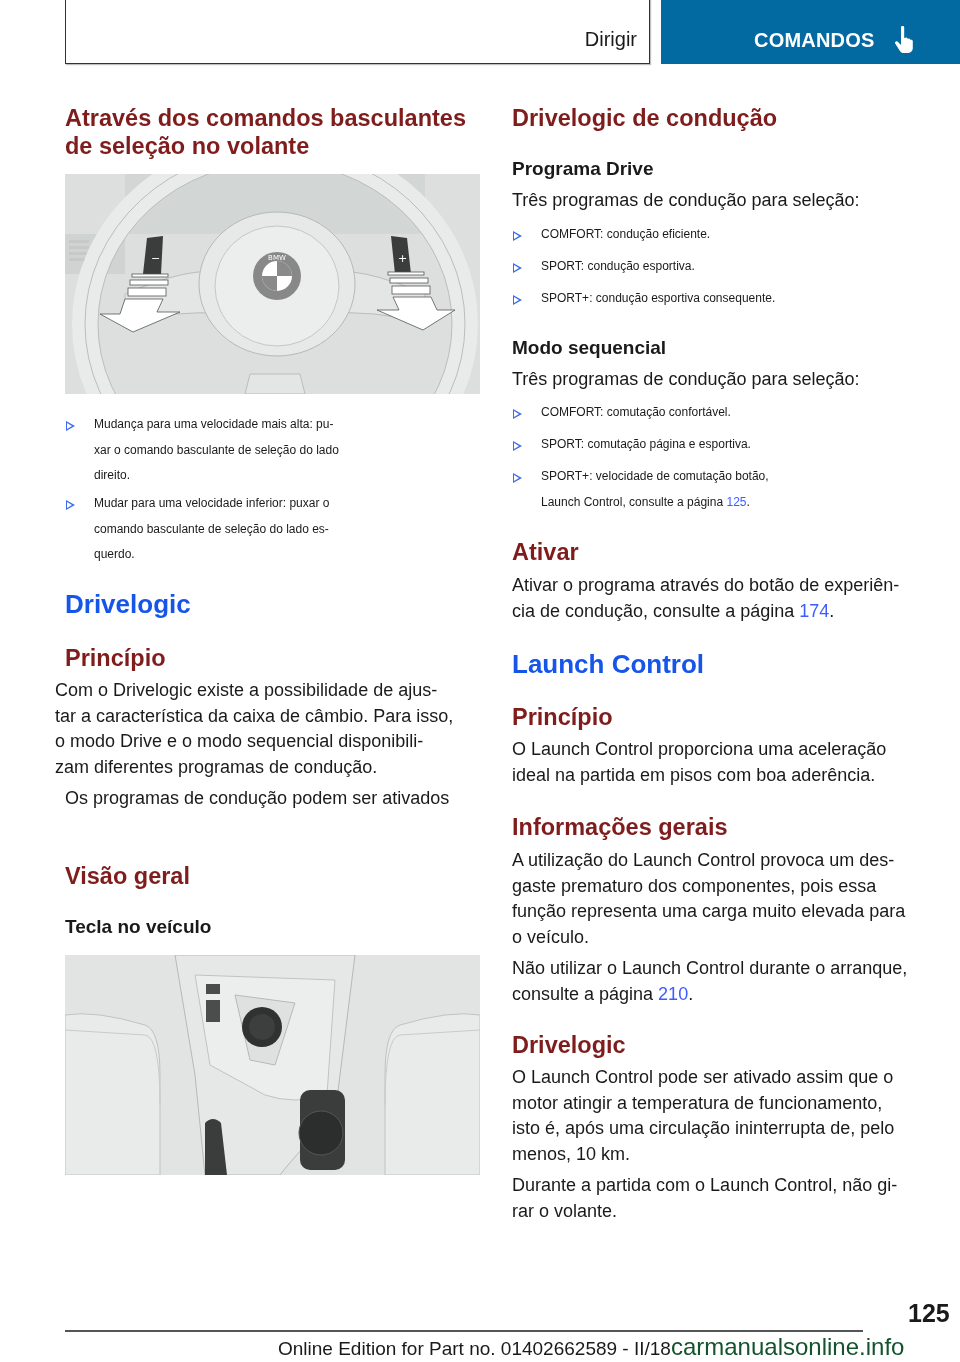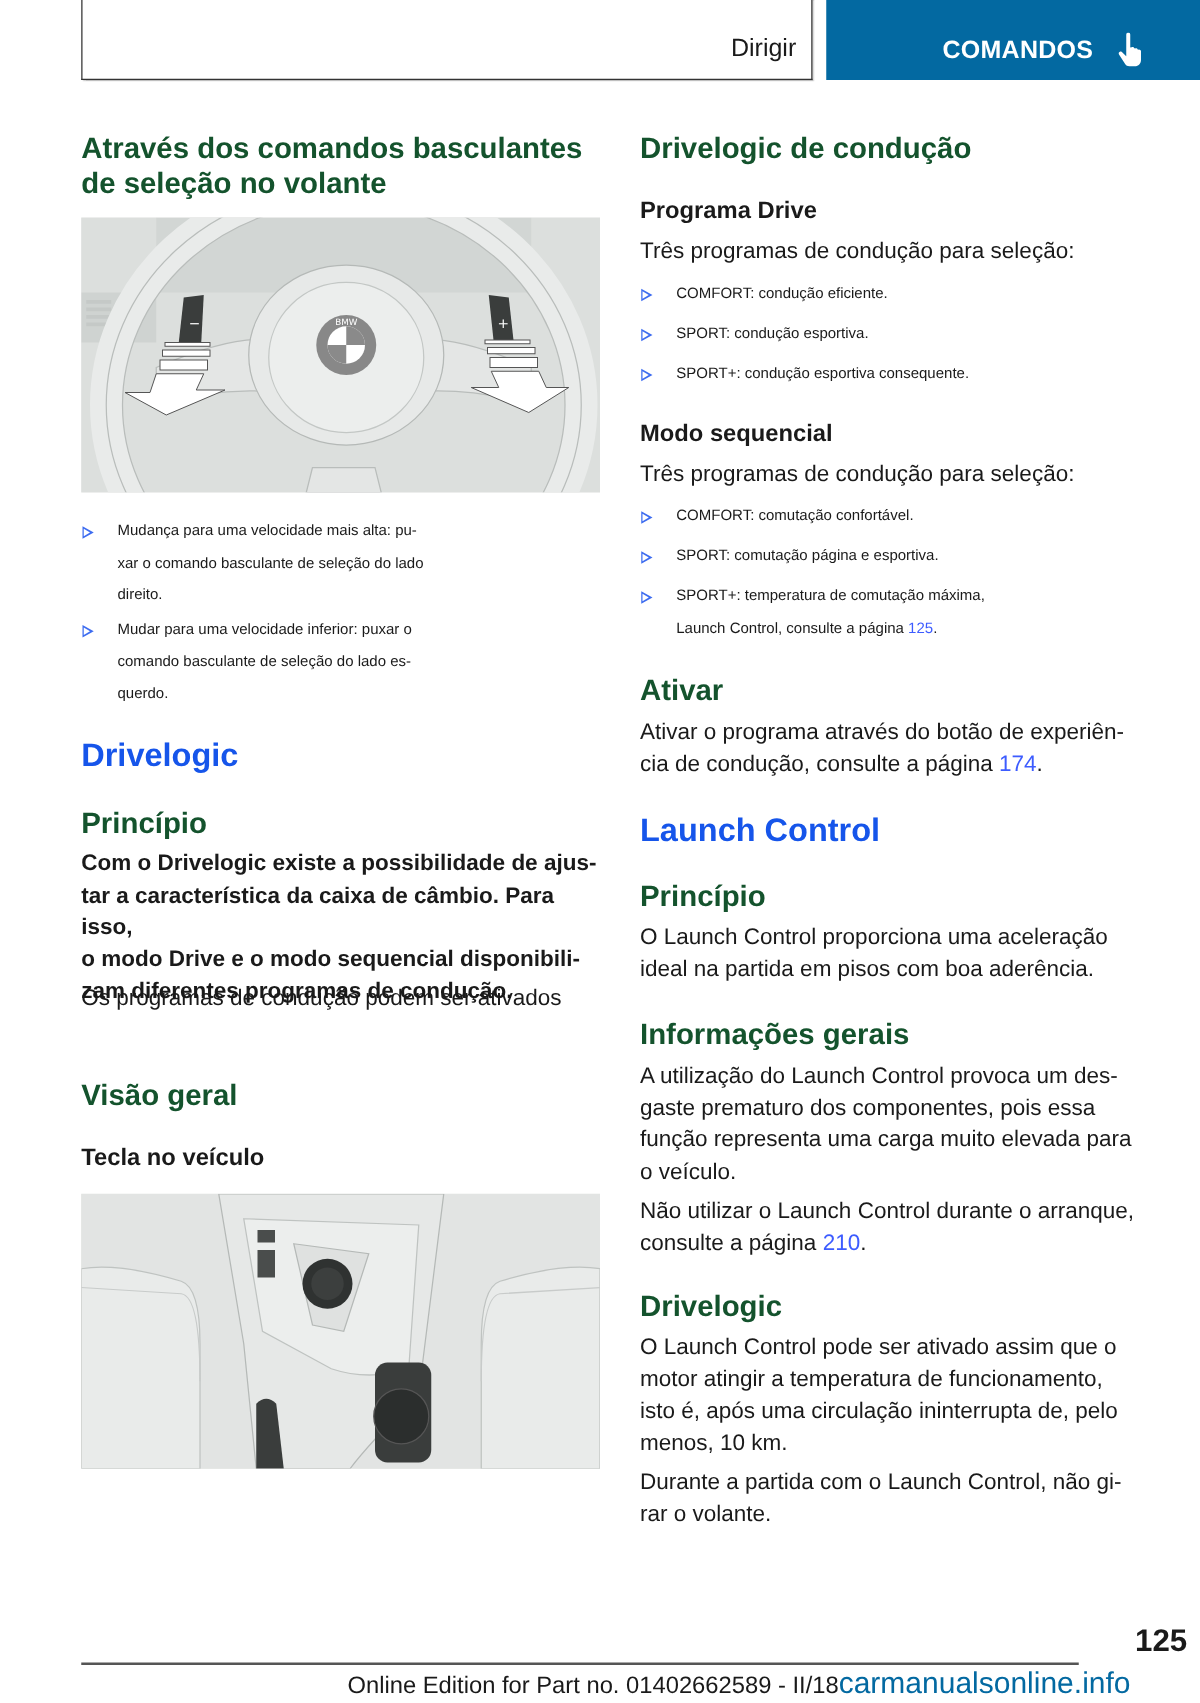--- a/index.html
+++ b/index.html
@@ -16,21 +16,21 @@
   }
   .hdr-right {
     position: absolute; left: 661px; top: 0; width: 299px; height: 64px;
     background: #0369a1; color: #fff;
   }
   .hdr-right .lbl {
     position: absolute; left: 93px; top: 29px; font-size: 20px; font-weight: bold; letter-spacing: 0.2px;
   }
   .hdr-right .hand { position: absolute; left: 233px; top: 26px; width: 22px; height: 28px; }
 
-  .h-sub { color: #14532d; font-weight: bold; font-size: 23.5px; line-height: 28px; }
+  .h-sub { color: #7f1d1d; font-weight: bold; font-size: 23.5px; line-height: 28px; }
   .h-main { color: #1655ea; font-weight: bold; font-size: 26px; line-height: 30px; }
   .h-bold { color: #1a1a1a; font-weight: bold; font-size: 19px; line-height: 26px; }
   .p { font-size: 18px; line-height: 25.5px; color: #1a1a1a; }
   .link { color: #3d5cff; }
 
   .bl { position: relative; padding-left: 29px; font-size: 12px; line-height: 25.5px; }
   .bl .tri {
     position: absolute; left: 1px; top: 9px; width: 0; height: 0;
     border-top: 5px solid transparent; border-bottom: 5px solid transparent;
     border-left: 9px solid #3d6cf0;
@@ -41,21 +41,21 @@
     border-left: 5px solid #fff;
   }
 
   .abs { position: absolute; }
 
   .fig { position: absolute; background: #dfe2e0; overflow: hidden; }
 
   .footer-line { position: absolute; left: 65px; top: 1330px; width: 798px; height: 2px; background: #555; }
   .page-num { position: absolute; left: 908px; top: 1299px; font-size: 25px; font-weight: bold; color: #1a1a1a; }
   .footer-text { position: absolute; left: 278px; top: 1333px; font-size: 19px; color: #1a1a1a; white-space: nowrap; }
-  .watermark { color: #0369a1; font-size: 24px; }
+  .watermark { color: #14532d; font-size: 24px; }
 </style>
 </head>
 <body>
 
 <div class="hdr-left">
   <span class="lbl">Dirigir</span>
 </div>
 <div class="hdr-right">
   <span class="lbl">COMANDOS</span>
   <svg class="hand" viewBox="0 0 22 28">
@@ -127,21 +127,21 @@
   </div>
   <div class="abs bl" style="left:65px; top:491px; width:418px;">
     <span class="tri"></span>
     <div>Mudar para uma velocidade inferior: puxar o</div>
     <div>comando basculante de seleção do lado es-</div>
     <div>querdo.</div>
   </div>
 
   <div class="abs h-main" style="left:65px; top:589px;">Drivelogic</div>
   <div class="abs h-sub" style="left:65px; top:644px;">Princípio</div>
-  <div class="abs p" style="left:65px; top:678px; width:420px;font-weight:bold;">
+  <div class="abs p" style="left:55px; top:678px; width:420px;">
     <div>Com o Drivelogic existe a possibilidade de ajus-</div>
     <div>tar a característica da caixa de câmbio. Para isso,</div>
     <div>o modo Drive e o modo sequencial disponibili-</div>
     <div>zam diferentes programas de condução.</div>
   </div>
   <div class="abs p" style="left:65px; top:786px; width:420px;">
     <div>Os programas de condução podem ser ativados</div>
   </div>
   <div class="abs h-sub" style="left:65px; top:862px;">Visão geral</div>
   <div class="abs h-bold" style="left:65px; top:914px;">Tecla no veículo</div>
@@ -198,21 +198,21 @@
   <div class="abs bl" style="left:512px; top:400px; width:440px;">
     <span class="tri"></span>
     <div>COMFORT: comutação confortável.</div>
   </div>
   <div class="abs bl" style="left:512px; top:432px; width:440px;">
     <span class="tri"></span>
     <div>SPORT: comutação página e esportiva.</div>
   </div>
   <div class="abs bl" style="left:512px; top:464px; width:440px;">
     <span class="tri"></span>
-    <div>SPORT+: temperatura de comutação máxima,</div>
+    <div>SPORT+: velocidade de comutação botão,</div>
     <div><span>Launch Control, consulte a página </span><span class="link">125</span><span>.</span></div>
   </div>
 
   <div class="abs h-sub" style="left:512px; top:538px;">Ativar</div>
   <div class="abs p" style="left:512px; top:573px; width:440px;">
     <div>Ativar o programa através do botão de experiên-</div>
     <div><span>cia de condução, consulte a página </span><span class="link">174</span><span>.</span></div>
   </div>
 
   <div class="abs h-main" style="left:512px; top:649px;">Launch Control</div>

